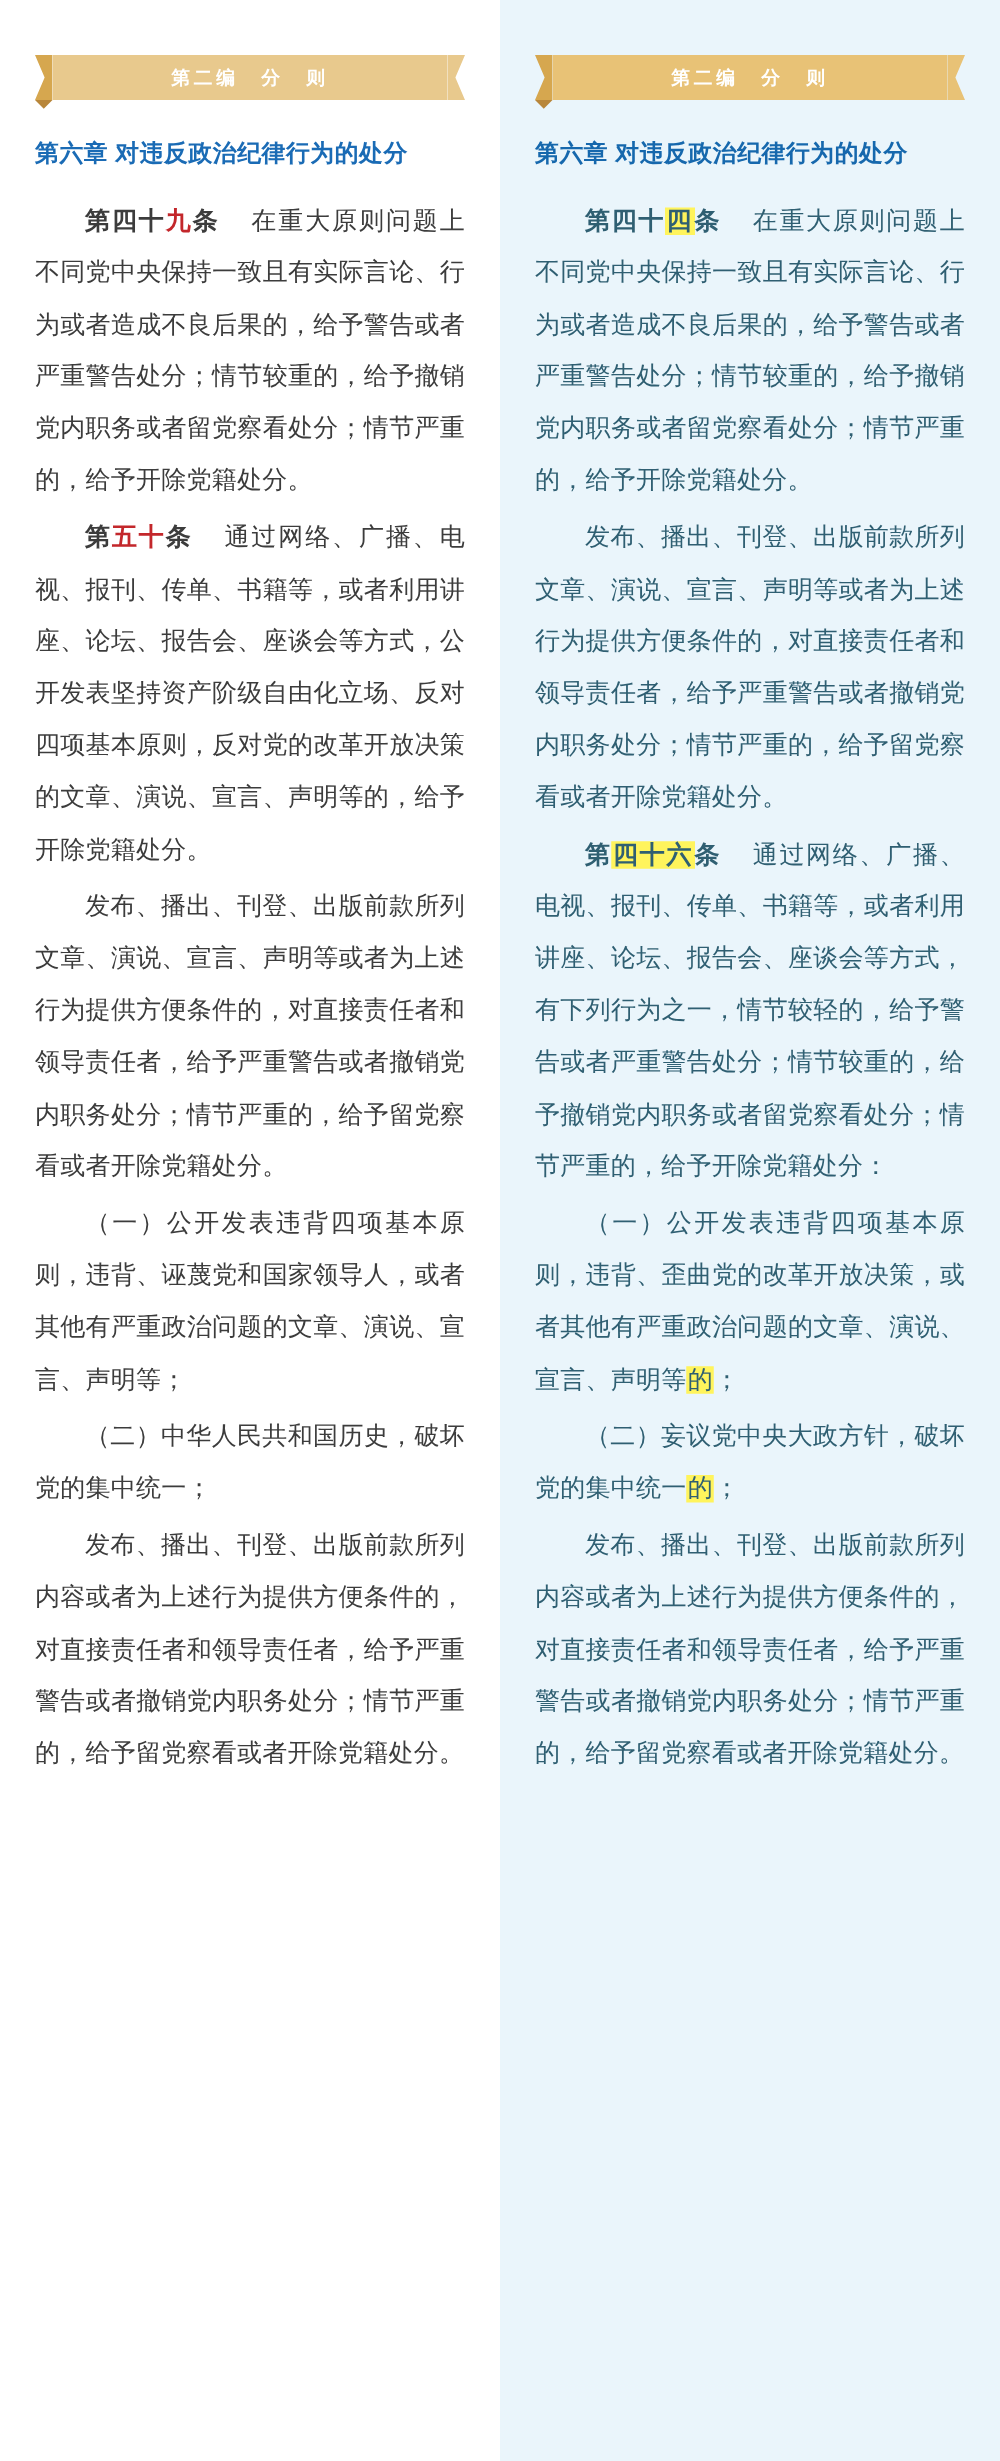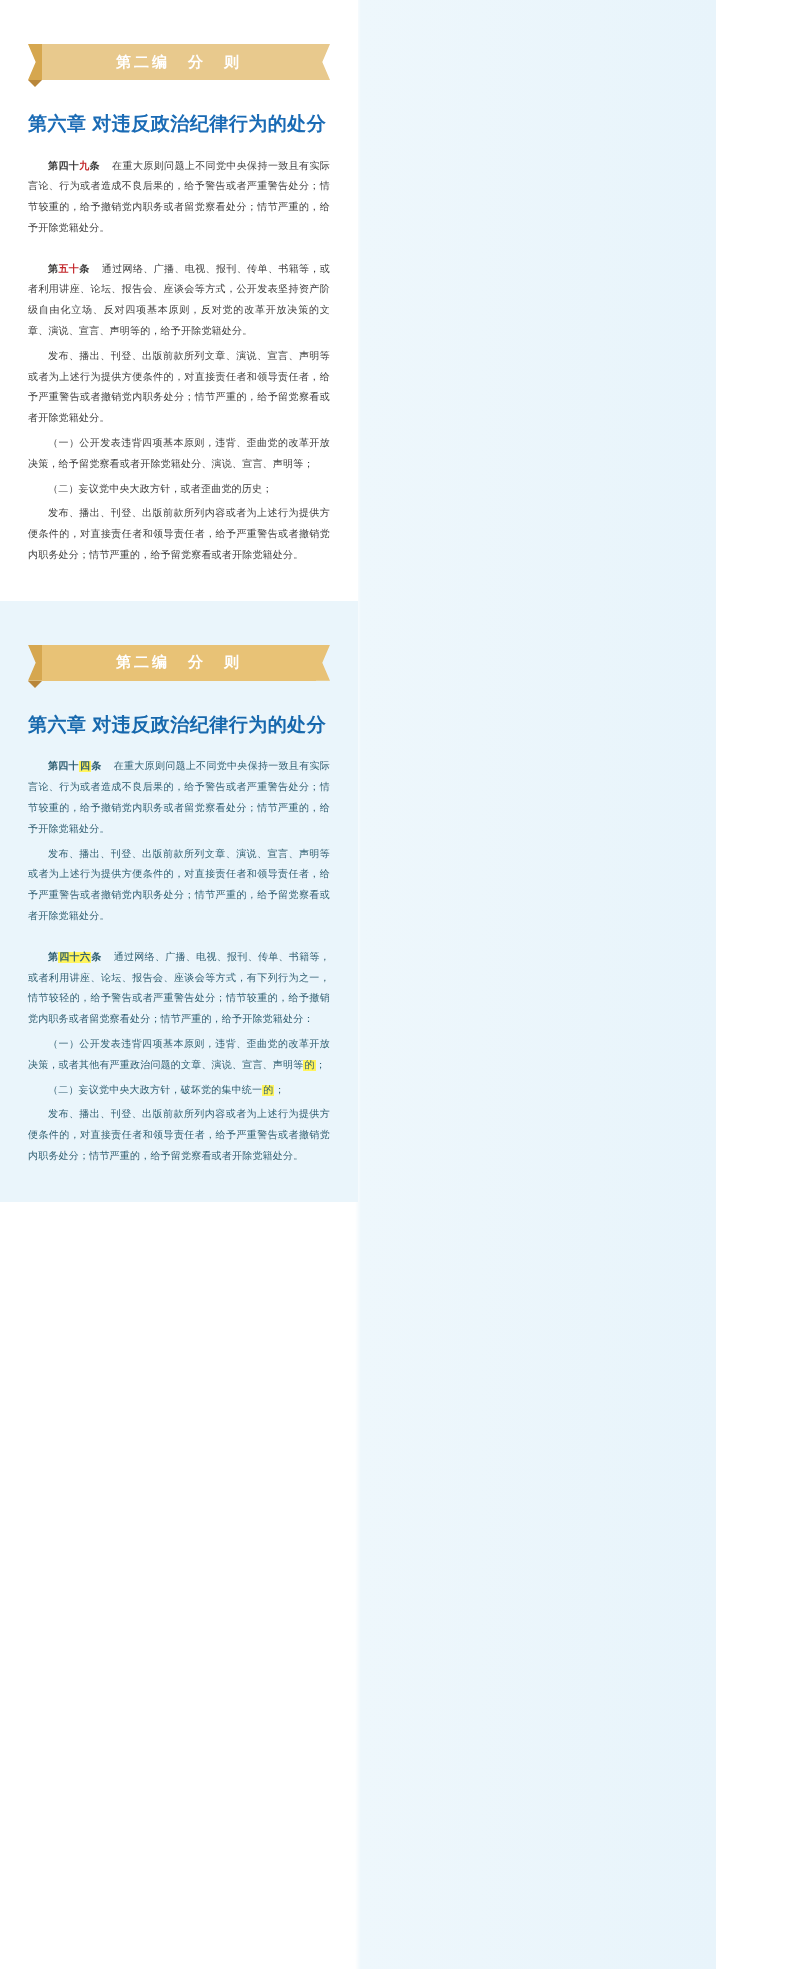--- a/index.html
+++ b/index.html
@@ -3,24 +3,24 @@
 <meta charset="utf-8">
 <style>
   * { box-sizing: border-box; }
   html, body {
     margin: 0; padding: 0;
     width: 800px;
     background: #ffffff;
     font-family: "Liberation Sans", "DejaVu Sans", sans-serif;
   }
   .page {
-    width: 716px;
+    width: 800px;
     min-height: 1969px;
     display: flex;
-    flex-direction: column;
+    flex-direction: row;
     background: linear-gradient(to right, #ffffff 0%, #ffffff 49.6%, #eef7fc 50.4%, #e8f4fb 100%);
   }
   .column {
     width: 50%;
     padding: 26px 28px 30px 28px;
     position: relative;
   }
   .col-left { background: #ffffff; }
   .col-right { background: #eaf5fb; }
 
@@ -81,31 +81,30 @@
     font-weight: bold;
     color: #1a6bb5;
     margin: 0 0 18px 0;
     letter-spacing: 0.5px;
     line-height: 1.5;
   }
   .col-right .chapter-title { color: #1668ad; }
 
   p.para {
     margin: 0 0 4px 0;
-    font-size: 10px;
+    font-size: 20px;
     line-height: 2.08;
     color: #3c3c3c;
     text-align: justify;
     text-justify: inter-ideograph;
     text-indent: 2em;
     letter-spacing: 0.2px;
-    font-family: Liberation Mono, monospace;
   }
   .col-right p.para { color: #2f5f72; }
-  p.para.gap { margin-top: 20px; }
+  p.para.gap { margin-top: 4px; }
 
   .art-label {
     font-weight: bold;
     color: #3c3c3c;
   }
   .col-right .art-label { color: #2f5f72; }
   .art-num-red {
     color: #c3272b;
     font-weight: bold;
   }
@@ -132,22 +131,22 @@
       </div>
     </div>
 
     <h2 class="chapter-title">第六章 对违反政治纪律行为的处分</h2>
 
     <p class="para"><span class="art-label"><span>第四十</span><span class="art-num-red">九</span><span>条</span></span><span class="sp"></span><span>在重大原则问题上不同党中央保持一致且有实际言论、行为或者造成不良后果的，给予警告或者严重警告处分；情节较重的，给予撤销党内职务或者留党察看处分；情节严重的，给予开除党籍处分。</span></p>
 
     <p class="para gap"><span class="art-label"><span>第</span><span class="art-num-red">五十</span><span>条</span></span><span class="sp"></span><span>通过网络、广播、电视、报刊、传单、书籍等，或者利用讲座、论坛、报告会、座谈会等方式，公开发表坚持资产阶级自由化立场、反对四项基本原则，反对党的改革开放决策的文章、演说、宣言、声明等的，给予开除党籍处分。</span></p>
     <p class="para">发布、播出、刊登、出版前款所列文章、演说、宣言、声明等或者为上述行为提供方便条件的，对直接责任者和领导责任者，给予严重警告或者撤销党内职务处分；情节严重的，给予留党察看或者开除党籍处分。</p>
 
-    <p class="para">（一）公开发表违背四项基本原则，违背、歪曲党的改革开放决策，给予留党察看或者开除党籍处分、演说、宣言、声明等；</p>
-    <p class="para">（二）妄议党中央大政方针，或者歪曲党的历史；</p>
+    <p class="para">（一）公开发表违背四项基本原则，违背、诬蔑党和国家领导人，或者其他有严重政治问题的文章、演说、宣言、声明等；</p>
+    <p class="para">（二）中华人民共和国历史，破坏党的集中统一；</p>
     <p class="para">发布、播出、刊登、出版前款所列内容或者为上述行为提供方便条件的，对直接责任者和领导责任者，给予严重警告或者撤销党内职务处分；情节严重的，给予留党察看或者开除党籍处分。</p>
 
   </div>
 
   <div class="column col-right">
 
     <div class="ribbon-wrap">
       <div class="ribbon">
         <span class="ribbon-tail-l"></span>
         <span class="ribbon-fold-l"></span>

